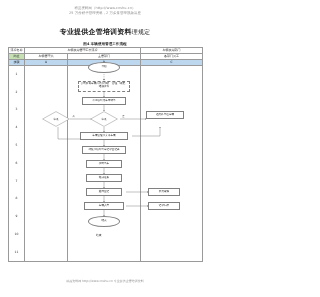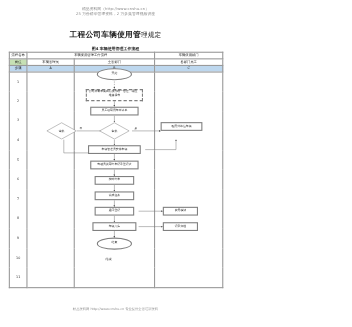--- a/index.html
+++ b/index.html
@@ -118,21 +118,21 @@
 </head>
 <body>
 
 <div class="page">
 
   <div class="wm-head">
     <div class="wm-l1">精品资料网（http://www.cnshu.cn）</div>
     <div class="wm-l2">25 万份精华管理资料，2 万多集管理视频讲座</div>
   </div>
 
-  <div class="doc-title"><span>工程公司车辆使用管</span><span class="thin">理规定</span></div>
+  <div class="doc-title"><span>专业提供企管培训资料</span><span class="thin">理规定</span></div>
 
   <div class="tbl-caption">图4 车辆使用管理工作流程</div>
 
   <table class="tbl">
     <colgroup>
       <col style="width:16px">
       <col style="width:43px">
       <col style="width:73px">
       <col style="width:62px">
     </colgroup>

